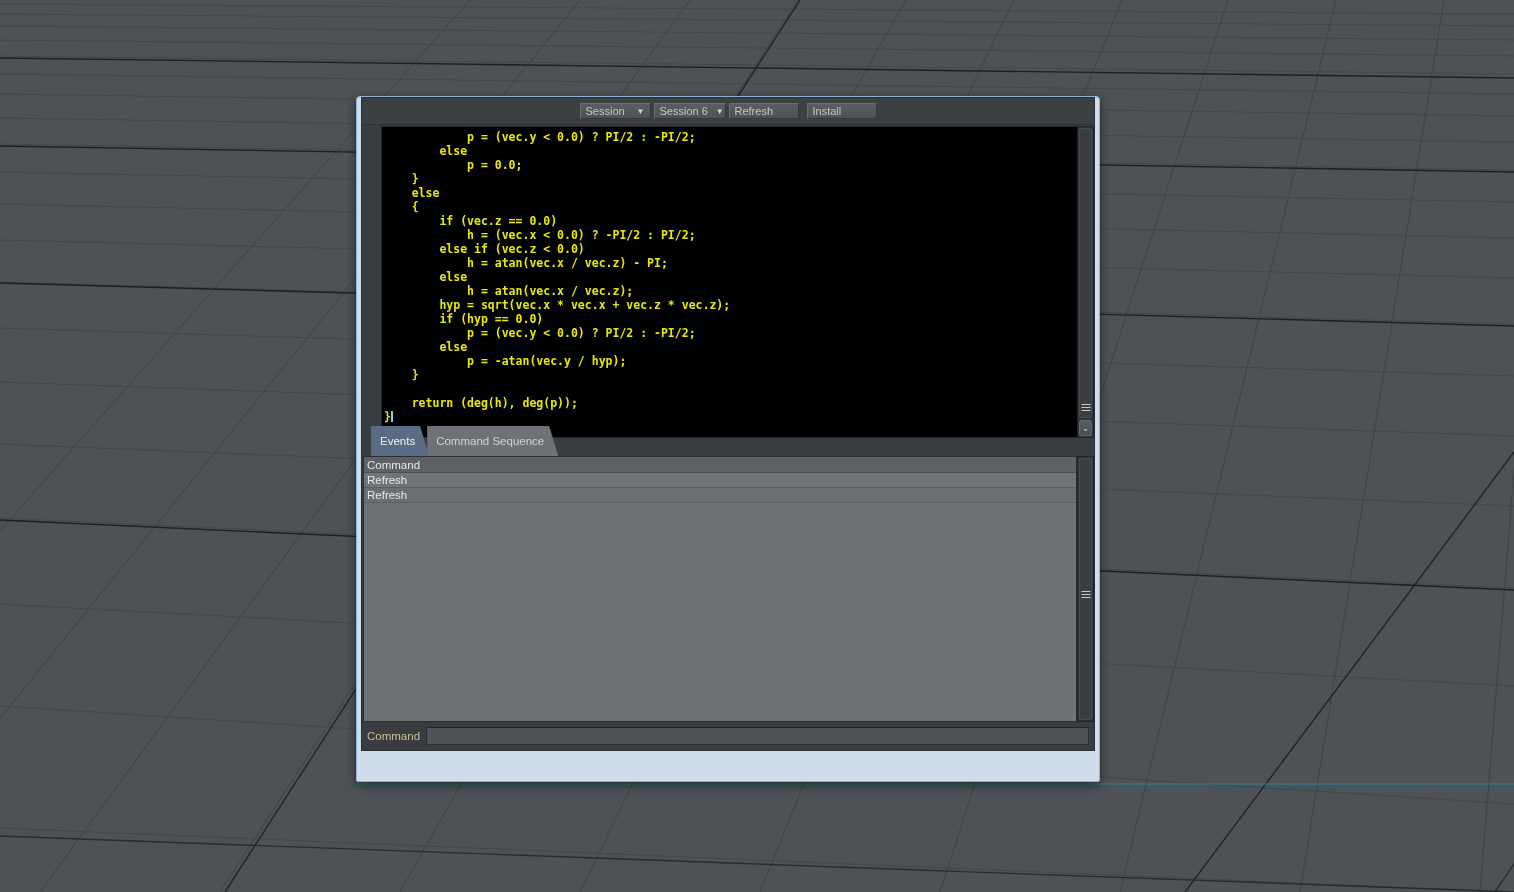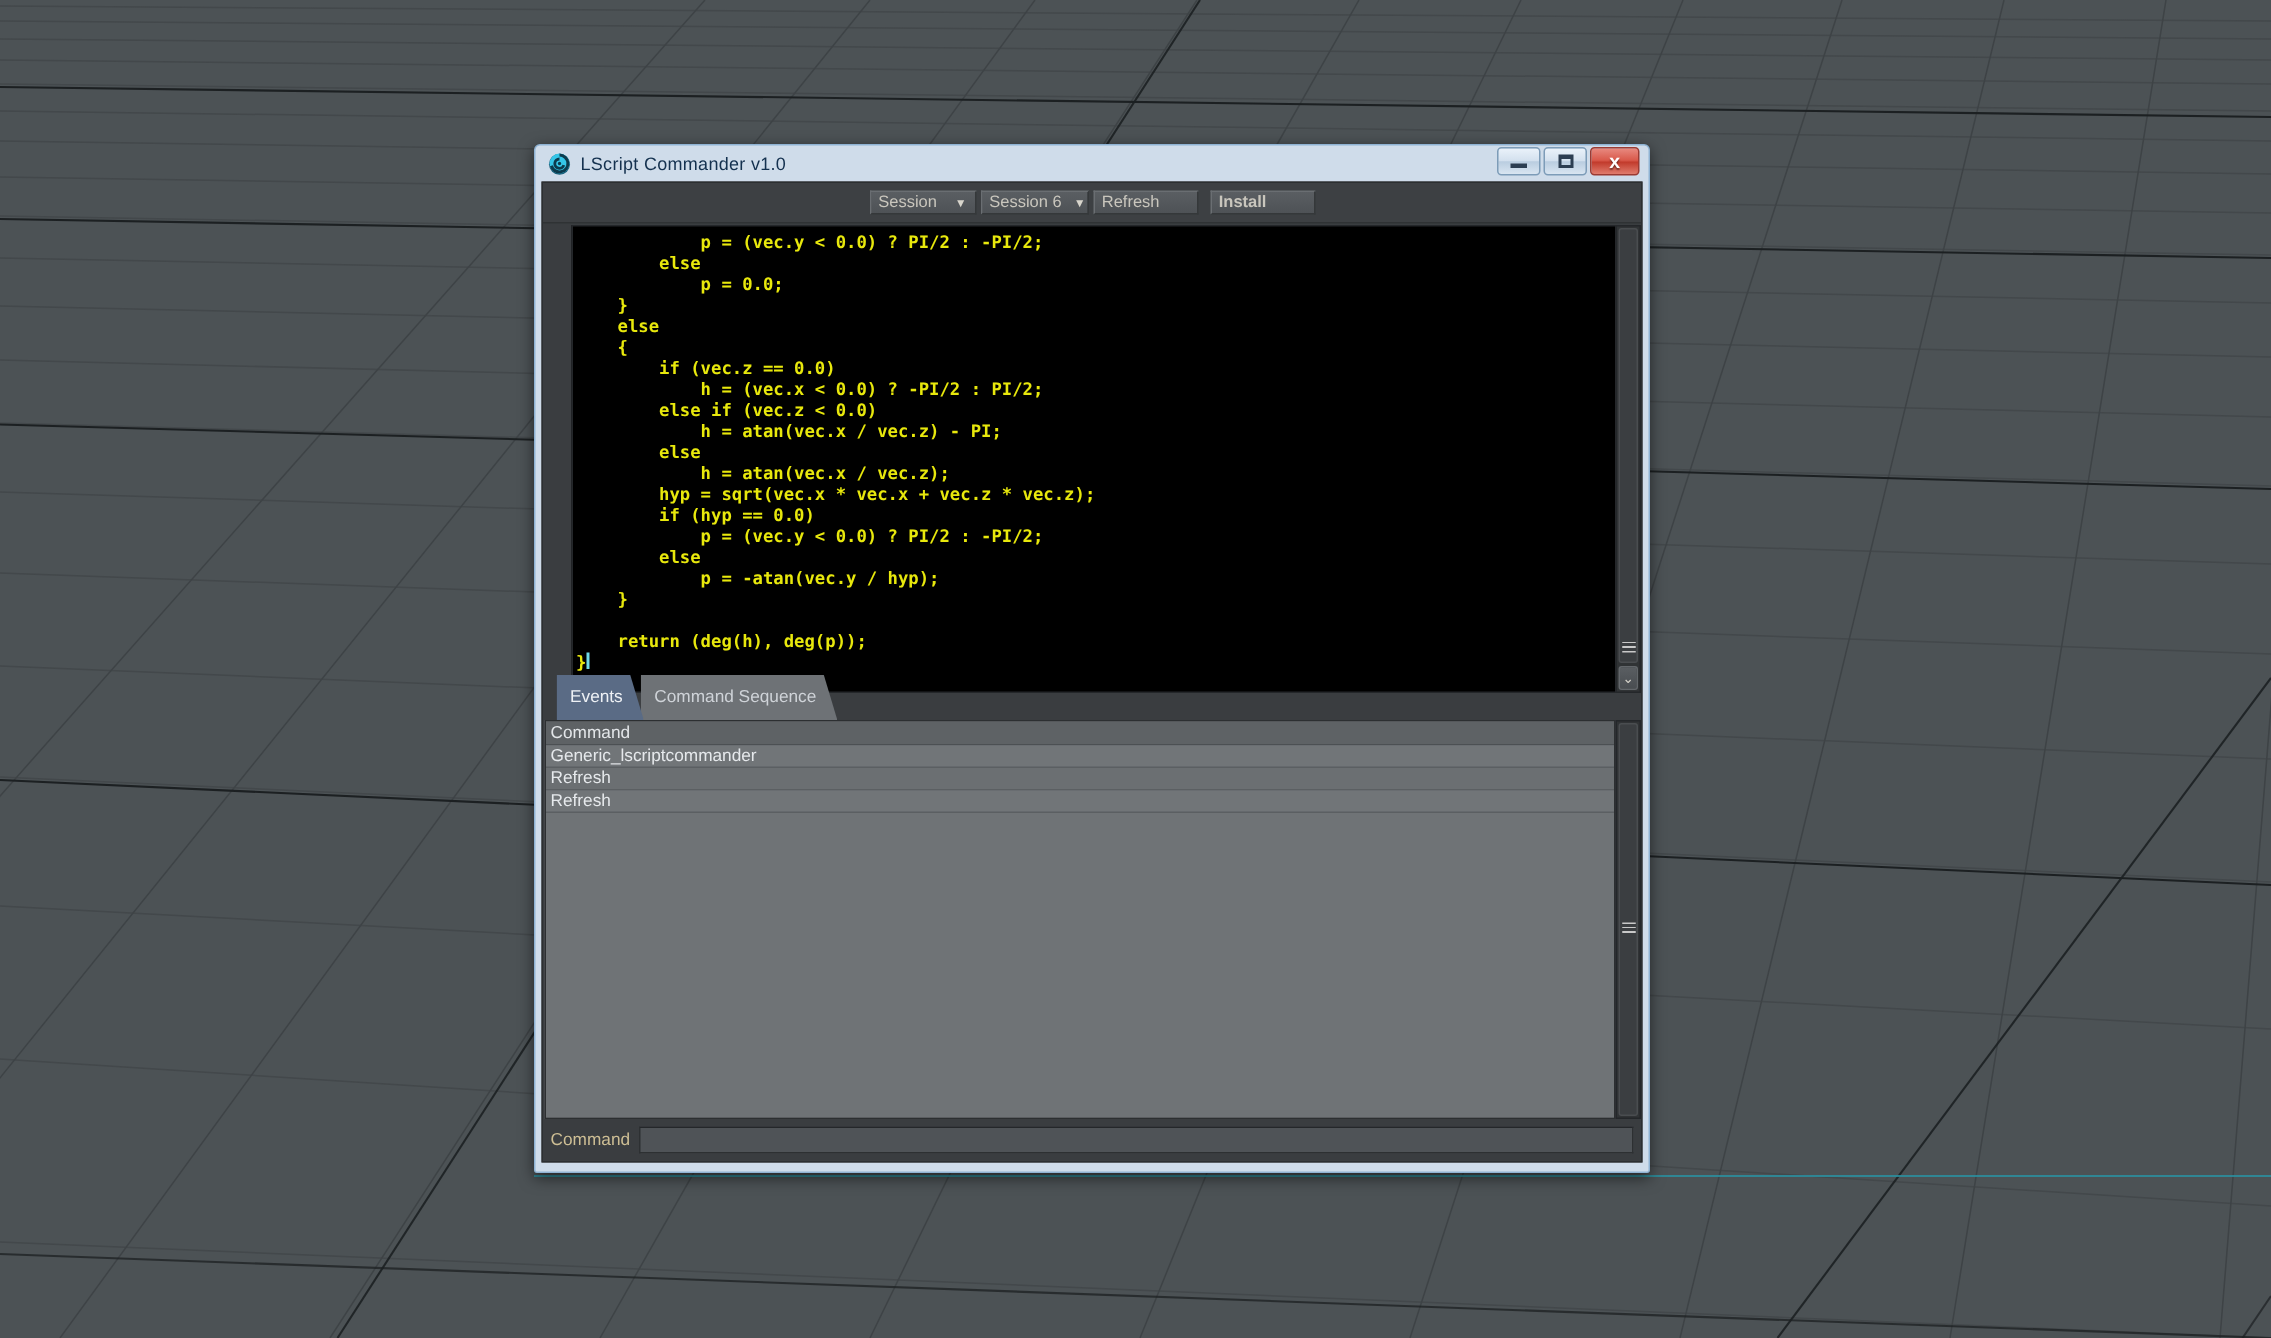--- a/index.html
+++ b/index.html
@@ -127,21 +127,21 @@
   }
   .tb-ctl .chev {
     margin-left: auto;
     padding-left: 8px;
     font-size: 8px;
     color: #d8d5cc;
   }
   .tb-ctl.select-session { width: 71px; }
   .tb-ctl.select-session1 { width: 72px; }
   .tb-ctl.btn-execute { width: 70px; margin-right: 8px; }
-  .tb-ctl.btn-install { width: 70px; margin-right: 0; font-weight: bold; }
+  .tb-ctl.btn-install { width: 70px; margin-right: 0; }
 
   
   .editor-row {
     display: flex;
     flex: none;
     height: 313px;
     padding: 1px 0 0 19px;
     box-sizing: border-box;
   }
   .code-area {
@@ -376,44 +376,20 @@
       <path d="M1185 892 L1514 452" opacity="0.9"></path>
       <path d="M1495 892 L1514 864" opacity="0.7"></path>
     </g>
 
     <path d="M356 784 L1514 784" stroke="#2a8fa0" stroke-width="1.2" opacity="0.85" fill="none"></path>
   </svg>
 </div>
 
 <div id="app-window">
 
-  <div class="titlebar">
-    <div class="app-icon">
-      <svg width="16" height="16" viewBox="0 0 16 16">
-        <circle cx="8" cy="8.5" r="7" fill="#1a5f7a"></circle>
-        <circle cx="8" cy="8" r="6.6" fill="#35c6e8"></circle>
-        <path d="M8 2.4 a5.6 5.6 0 1 1 -5.4 7.1" fill="none" stroke="#0d3b4d" stroke-width="2"></path>
-        <path d="M8 5 a3.1 3.1 0 1 0 2.9 4.1" fill="none" stroke="#0d3b4d" stroke-width="1.9"></path>
-        <circle cx="8" cy="8" r="1.1" fill="#0d3b4d"></circle>
-      </svg>
-    </div>
-    <div class="title-text">LScript Commander v1.0</div>
-
-    <div class="win-buttons">
-      <div class="win-btn">
-        <span class="glyph-min"></span>
-      </div>
-      <div class="win-btn">
-        <span class="glyph-max"></span>
-      </div>
-      <div class="win-btn close">
-        <span class="glyph-close">x</span>
-      </div>
-    </div>
-  </div>
 
   <div class="client">
 
     <div class="toolbar">
       <div class="tb-ctl select-session">
         <span>Session</span>
         <span class="chev">▼</span>
       </div>
       <div class="tb-ctl select-session1">
         <span>Session 6</span>
@@ -457,21 +433,20 @@
 
     <div class="tabs-row">
       <div class="tab active">Events</div>
       <div class="tab">Command Sequence</div>
     </div>
 
     <div class="list-row">
       <div class="list-box">
         <div class="list-head">Command</div>
         <div class="list-body" id="list-body">
-            <div class="list-item">Generic_lscriptcommander</div>
             <div class="list-item">Refresh</div>
             <div class="list-item">Refresh</div>
             <div class="list-filler"></div>
           </div>
       </div>
       <div class="list-vscroll">
         <div class="vscroll-track">
           <div class="grip list-grip"></div>
         </div>
       </div>

